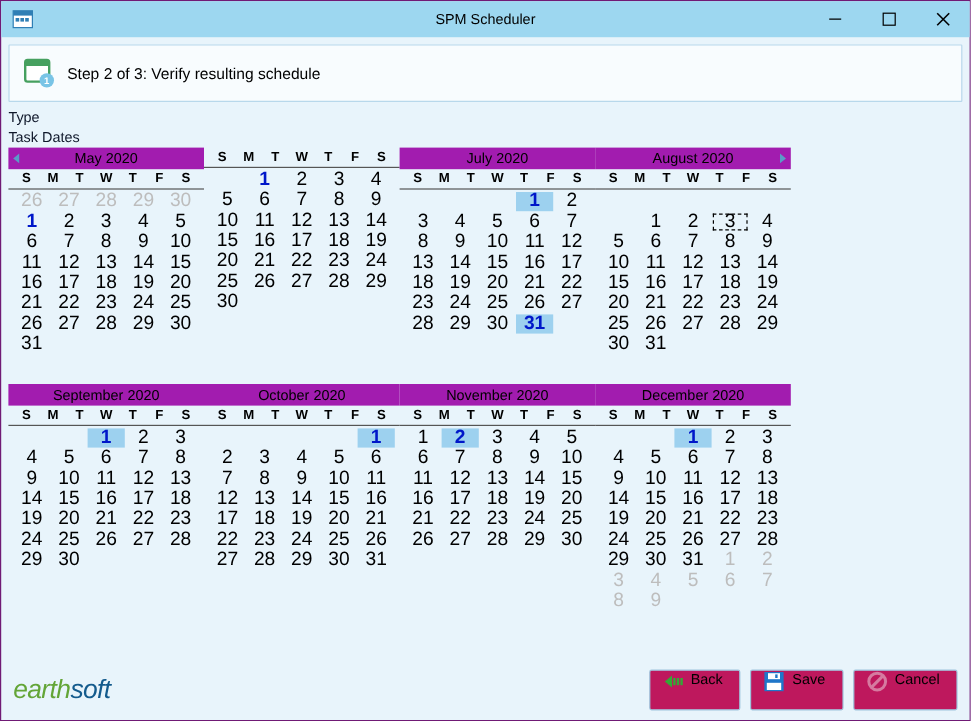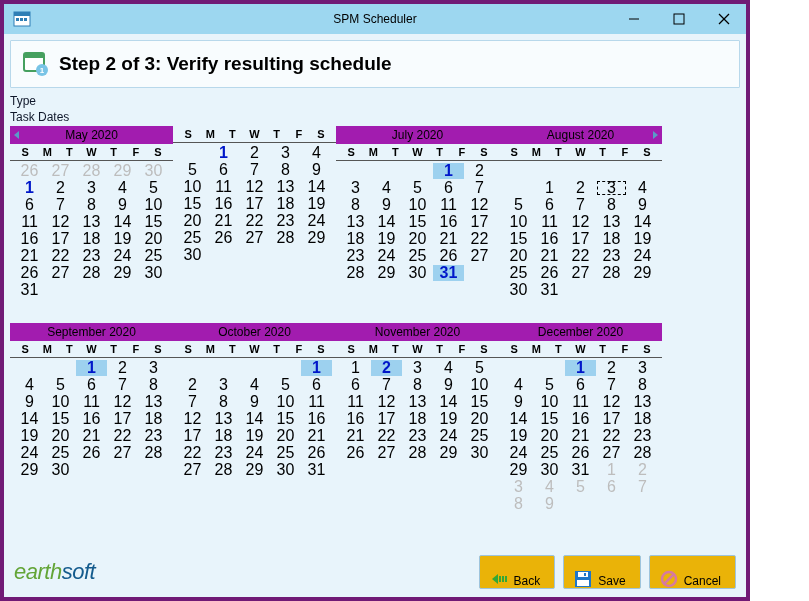--- a/index.html
+++ b/index.html
@@ -1,24 +1,24 @@
 <!DOCTYPE html>
 <html><head>
 <meta charset="utf-8">
 <style>
 html,body{margin:0;padding:0;font-family:"Segoe UI",Tahoma,sans-serif;font-size:12px;color:#000;background:#fff}
-.window{width:750px;height:601px;background:#e8f4fb;position:relative;border:4px solid #701a75;box-sizing:border-box}
+.window{width:809px;height:601px;background:#e8f4fb;position:relative;border:1px solid #701a75;box-sizing:border-box}
 .titlebar{height:30px;background:#9dd7f0;display:flex;align-items:center;position:relative}
 .titlebar .app-icon{width:20px;height:20px;margin-left:8px}
 .titlebar .title{position:absolute;left:0;right:0;text-align:center;pointer-events:none;font-size:12px}
 .win-controls{position:absolute;right:0;top:0;display:flex;height:30px}
 .win-btn{width:45px;height:30px;display:flex;align-items:center;justify-content:center;font-size:14px}
 .header{background:#f8fcfe;border:1px solid #b8d8eb;margin:6px;height:46px;display:flex;align-items:center;border-radius:1px}
 .header .hicon{width:28px;height:28px;margin:0 10px 0 10px}
-.header .htxt{font-weight:700;font-size:19px}
+.header .htxt{font-weight:400;font-size:13px}
 .section{margin:4px 6px 0 6px}
 .section-title{color:#0f172a;font-size:12px;margin-bottom:2px}
 .radio-row{padding:2px 4px 6px 4px}
 .radio{display:inline-flex;align-items:center;margin-right:10px;gap:3px}
 .radio .circ{width:12px;height:12px;border:1.5px solid #444;border-radius:50%;display:flex;align-items:center;justify-content:center}
 .radio.on .dot{width:6px;height:6px;background:#000;border-radius:50%}
 .task-dates-label{color:#0f172a;font-size:12px;margin:2px 6px 2px 6px}
 .months-container{margin:0 6px 0 6px}
 .months-grid{display:grid;grid-template-columns:repeat(4,163px);gap:0 0;column-gap:0;row-gap:4px}
 .month{width:163px}
@@ -31,21 +31,21 @@
 .day{height:16px;line-height:16px}
 .day.out{color:#bdbdbd}
 .day.hl{background:#9dd1ef;color:#0017c9;font-weight:700}
 .day.bold{color:#0017c9;font-weight:700}
 .day.today{outline:1px dashed #000;outline-offset:-2px}
 .footer{position:absolute;bottom:0;left:0;right:0;height:50px;display:flex;align-items:center;justify-content:space-between;padding:0 10px;box-sizing:border-box}
 .logo{font-size:22px;font-weight:400;font-style:italic;letter-spacing:-0.5px}
 .logo .e{color:#63a537}
 .logo .s{color:#145b8d}
 .btns{display:flex;gap:8px}
-.btn{display:flex;align-items:flex-end;gap:6px;background:#eab308;border:1px solid #9ec4dd;height:32px;padding:0 14px 0 10px;font-size:12px;border-radius:2px}
+.btn{display:flex;align-items:flex-start;gap:6px;background:#be185d;border:1px solid #9ec4dd;height:32px;padding:0 14px 0 10px;font-size:12px;border-radius:2px}
 .btn .bi{width:18px;height:18px}
 svg{display:block}
 </style>
 </head>
 <body>
 
 <div class="window">
   <div class="titlebar">
     <span class="app-icon">
       <svg viewBox="0 0 20 20">

